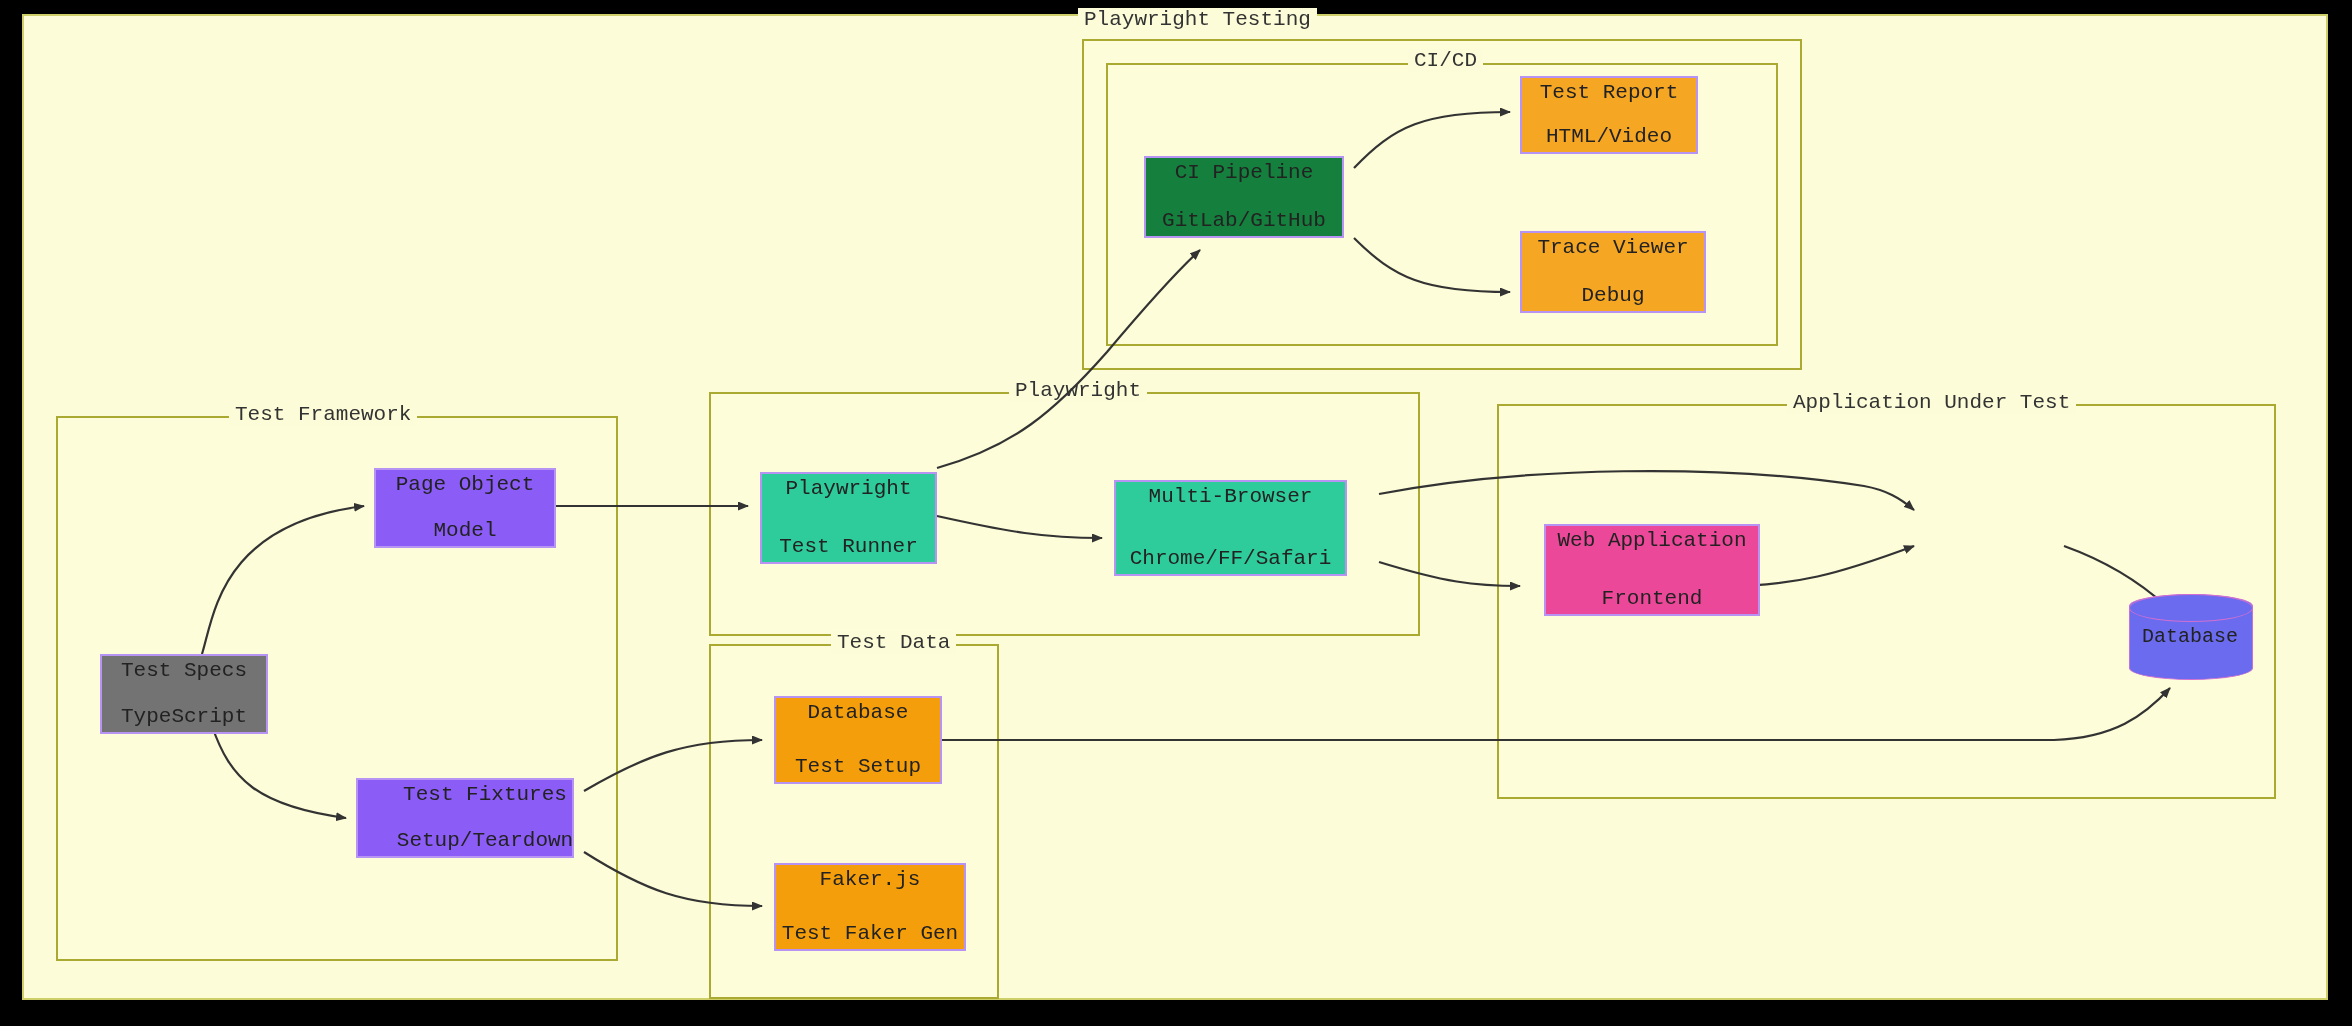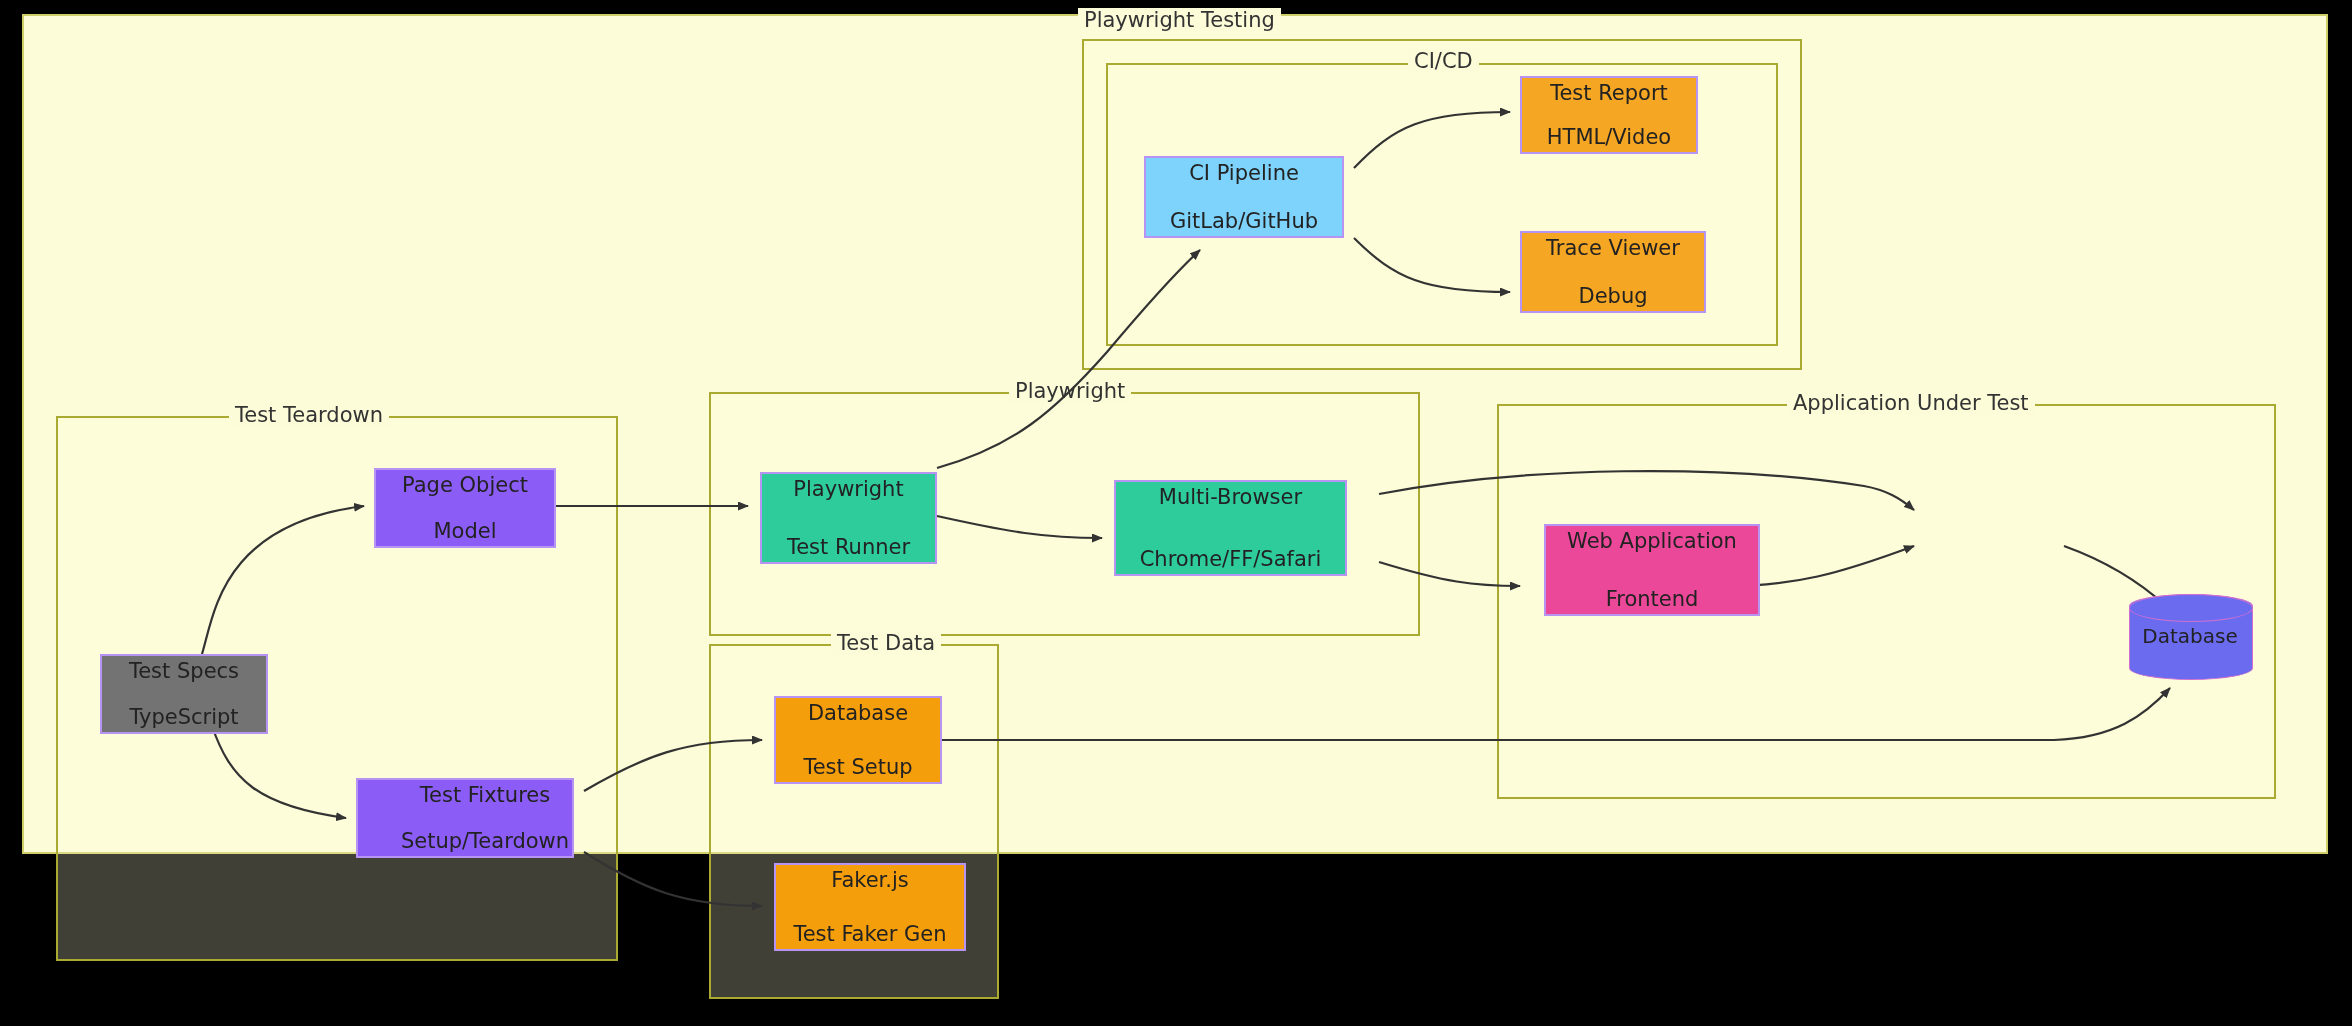--- a/index.html
+++ b/index.html
@@ -1,19 +1,19 @@
 <!DOCTYPE html>
 <html><head>
 <meta charset="utf-8">
 <style>
   html,body{margin:0;padding:0;background:#000;}
   body{width:2352px;height:1026px;overflow:hidden;font-family:"DejaVu Sans",sans-serif;}
   #frame{position:absolute;left:0;top:0;width:2352px;height:1026px;background:#000;}
-  #canvas{position:absolute;left:22px;top:14px;width:2306px;height:840px;
-          background:#fcfcd9;border:2px solid #cfcf6a;box-sizing:border-box;}
+  #canvas{position:absolute;left:22px;top:14px;width:2306px;height:986px;
+          background:#fcfcd9;border:2px solid #cfcf6a;box-sizing:border-box;font-family:Liberation Mono, monospace;}
   .cluster{position:absolute;border:2px solid #aaaa33;background:rgba(255,255,221,0.25);box-sizing:border-box;}
   .cluster-label{position:absolute;font-size:21px;color:#333;white-space:nowrap;
                  background:#fcfcd9;padding:0 6px;}
   .node{position:absolute;box-sizing:border-box;border:2px solid #b794f4;
         display:flex;flex-direction:column;align-items:center;justify-content:space-between;
         font-size:21px;color:#222;line-height:1.45;text-align:center;}
   .node span{display:block;white-space:nowrap;}
   .cyl{position:absolute;box-sizing:border-box;display:flex;align-items:center;
        justify-content:center;font-size:20px;color:#222;}
   .cyl .cbody{position:absolute;left:0;top:0;width:100%;height:100%;
@@ -30,21 +30,21 @@
 <div id="frame">
   <div id="canvas">
 
     <div class="cluster" style="left:1058px;top:23px;width:720px;height:331px;"></div>
     <div class="cluster-label" style="left:1054px;top:-8px;">Playwright Testing</div>
 
     <div class="cluster" style="left:1082px;top:47px;width:672px;height:283px;"></div>
     <div class="cluster-label" style="left:1384px;top:33px;">CI/CD</div>
 
     <div class="cluster" style="left:32px;top:400px;width:562px;height:545px;"></div>
-    <div class="cluster-label" style="left:205px;top:387px;">Test Teardown</div>
+    <div class="cluster-label" style="left:205px;top:387px;">Test Framework</div>
 
     <div class="cluster" style="left:685px;top:376px;width:711px;height:244px;"></div>
     <div class="cluster-label" style="left:985px;top:363px;">Playwright</div>
 
     <div class="cluster" style="left:685px;top:628px;width:290px;height:355px;"></div>
     <div class="cluster-label" style="left:807px;top:615px;">Test Data</div>
 
     <div class="cluster" style="left:1473px;top:388px;width:779px;height:395px;"></div>
     <div class="cluster-label" style="left:1763px;top:375px;">Application Under Test</div>
 
@@ -77,21 +77,21 @@
 
       <path class="edge" d="M 2040,530 C 2090,548 2120,570 2142,590" marker-end="url(#ah)"></path>
 
       <path class="edge" d="M 892,724 L 2030,724 C 2090,722 2120,700 2146,672" marker-end="url(#ah)"></path>
 
       <path class="edge" d="M 1330,152 C 1370,110 1400,96 1486,96" marker-end="url(#ah)"></path>
 
       <path class="edge" d="M 1330,222 C 1370,262 1400,276 1486,276" marker-end="url(#ah)"></path>
     </svg>
 
-    <div class="node" style="left:1120px;top:140px;width:200px;height:82px;background:#7dd3fc;">
+    <div class="node" style="left:1120px;top:140px;width:200px;height:82px;background:#15803d;">
       <span>CI Pipeline</span>
       <span>GitLab/GitHub</span>
     </div>
 
     <div class="node" style="left:1496px;top:60px;width:178px;height:78px;background:#f5a623;">
       <span>Test Report</span>
       <span>HTML/Video</span>
     </div>
 
     <div class="node" style="left:1496px;top:215px;width:186px;height:82px;background:#f5a623;">

